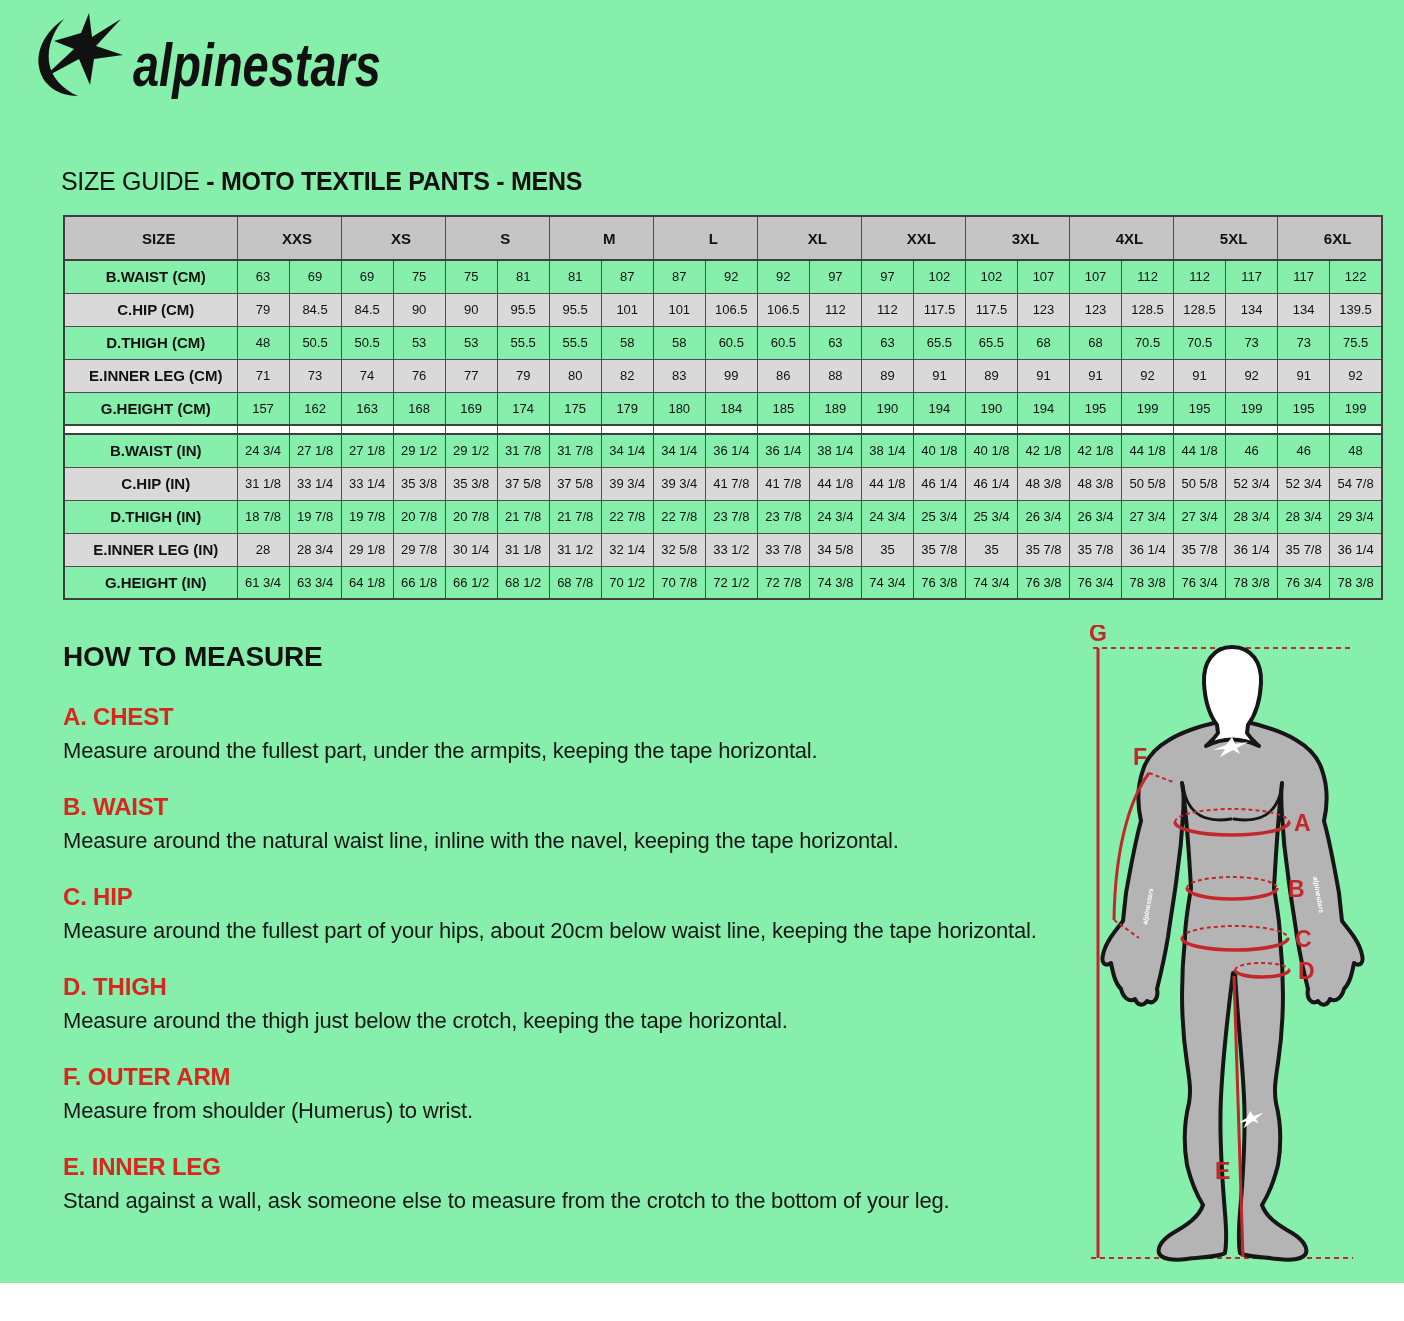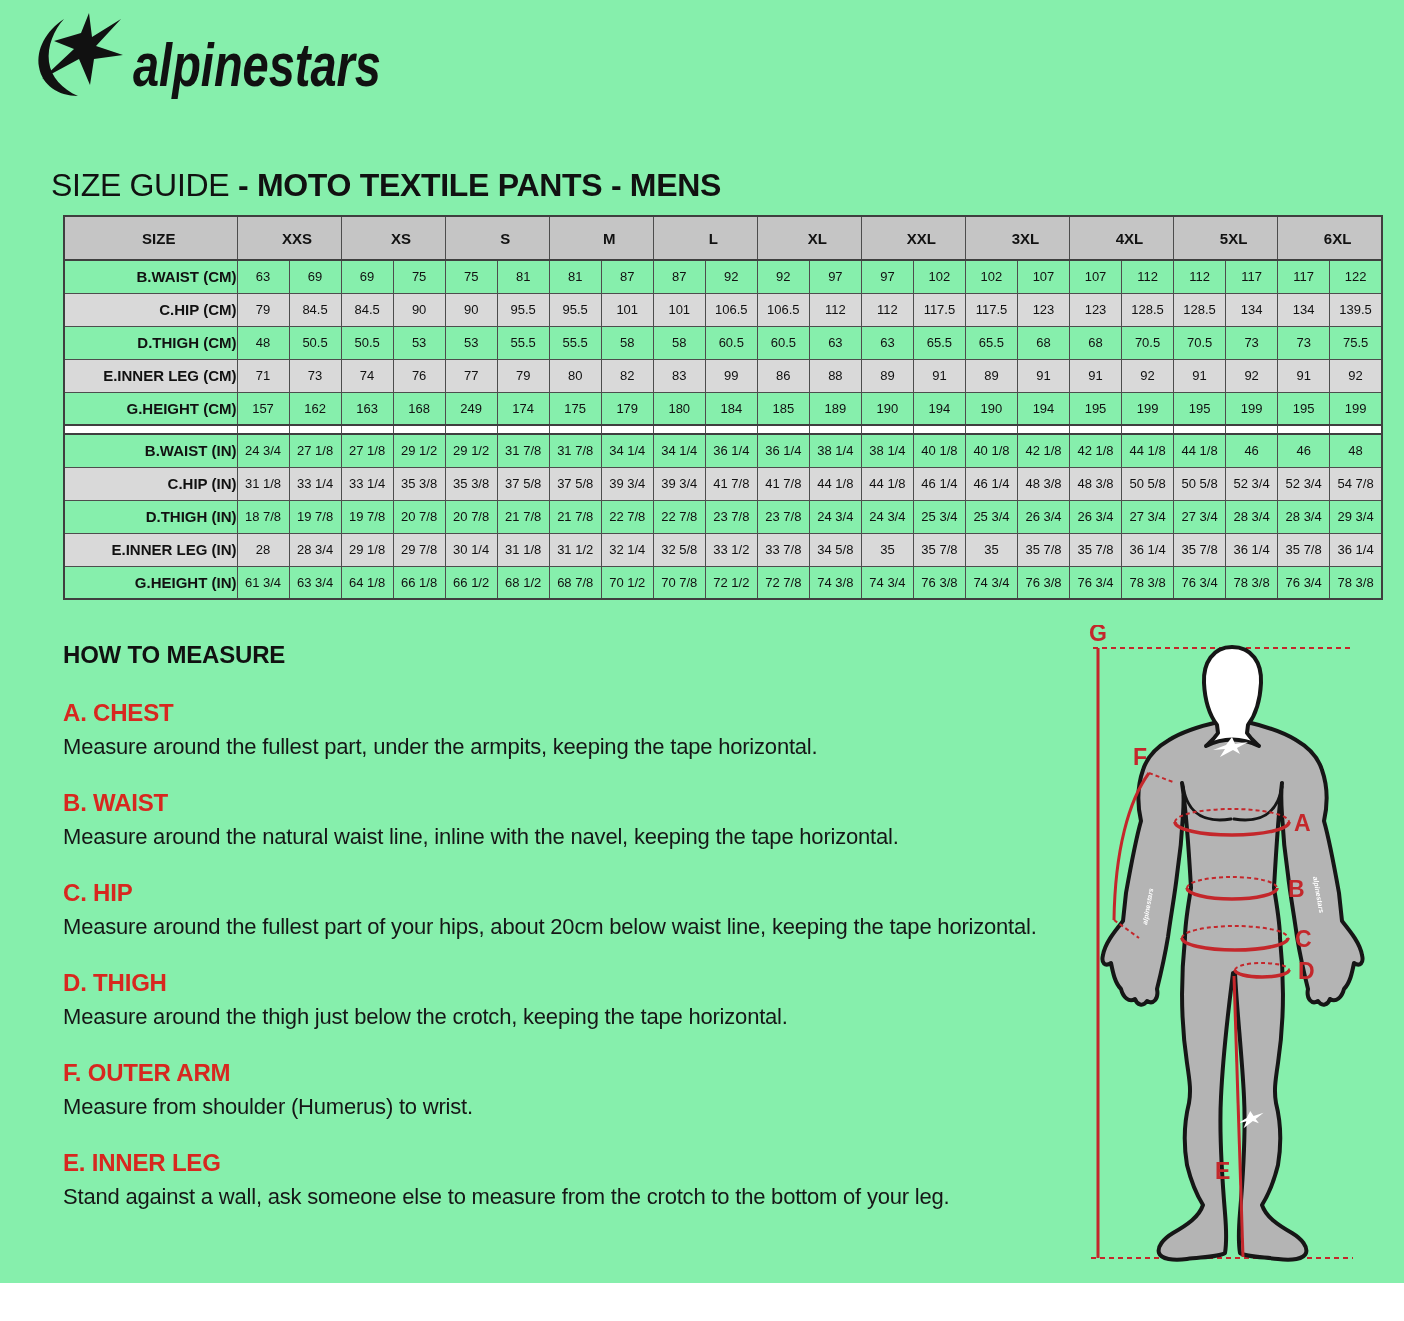--- a/index.html
+++ b/index.html
@@ -4,39 +4,39 @@
 <style>
   * { margin:0; padding:0; box-sizing:border-box; }
   html,body { background:#ffffff; }
   body { font-family:"Liberation Sans","DejaVu Sans",sans-serif; color:#111; }
   .page { position:relative; width:1404px; height:1283px; background:#86efac; overflow:hidden; }
 
   
   .brand { position:absolute; left:33px; top:10px; width:360px; height:92px; }
 
   
-  .title { position:absolute; left:51px; top:167px; font-size:32px; letter-spacing:-0.3px; font-weight:400; white-space:nowrap; }
+  .title { position:absolute; left:61px; top:167px; font-size:25px; letter-spacing:-0.3px; font-weight:400; white-space:nowrap; }
   .title .bold { font-weight:700; }
 
   
   table.size-table { position:absolute; left:63px; top:215px; width:1320px; border-collapse:collapse; table-layout:fixed; }
   table.size-table col.label-col { width:173px; }
   table.size-table th, table.size-table td { border:1px solid #4d4d4d; overflow:hidden; white-space:nowrap; }
   table.size-table { border:2px solid #3f3f3f; }
   table.size-table thead th { height:44px; background:#c5c5c5; font-size:15px; font-weight:700; text-align:center; border-bottom:2px solid #3f3f3f;padding-left:16px; }
-  table.size-table td.row-label { font-size:15px; font-weight:700; text-align:right; padding-left:10px; }
+  table.size-table td.row-label { font-size:15px; font-weight:700; text-align:center; padding-left:10px; }
   table.size-table td.val { font-size:13px; text-align:center; }
   table.size-table tr.data-row { height:33px; }
   table.size-table tr.data-row.shaded td { background:#d9d9d9; }
   table.size-table tr.spacer-row { height:9px; }
   table.size-table tr.spacer-row td { background:#fff; border-top:2px solid #3f3f3f; border-bottom:2px solid #3f3f3f; }
 
   
   .howto { position:absolute; left:63px; top:641px; width:1010px; letter-spacing:-0.2px; }
-  .howto h2 { font-size:24px; font-weight:700; color:#111; }
+  .howto h2 { font-size:28px; font-weight:700; color:#111; }
   .howto section { margin-top:30px; }
   .howto h3 { font-size:24px; font-weight:700; margin-bottom:7px; }
   .howto p { font-size:22px; line-height:25px; color:#161616; }
 
   
   .diagram { position:absolute; left:1085px; top:625px; width:315px; height:696px; }
   .diagram svg text { font-family:"Liberation Sans","DejaVu Sans",sans-serif; }
 </style>
 </head>
 <body>
@@ -197,21 +197,21 @@
           <td class="val">92</td>
           <td class="val">91</td>
           <td class="val">92</td>
         </tr>
         <tr class="data-row">
           <td class="row-label">G.HEIGHT (CM)</td>
           <td class="val">157</td>
           <td class="val">162</td>
           <td class="val">163</td>
           <td class="val">168</td>
-          <td class="val">249</td>
+          <td class="val">169</td>
           <td class="val">174</td>
           <td class="val">175</td>
           <td class="val">179</td>
           <td class="val">180</td>
           <td class="val">184</td>
           <td class="val">185</td>
           <td class="val">189</td>
           <td class="val">190</td>
           <td class="val">194</td>
           <td class="val">190</td>

